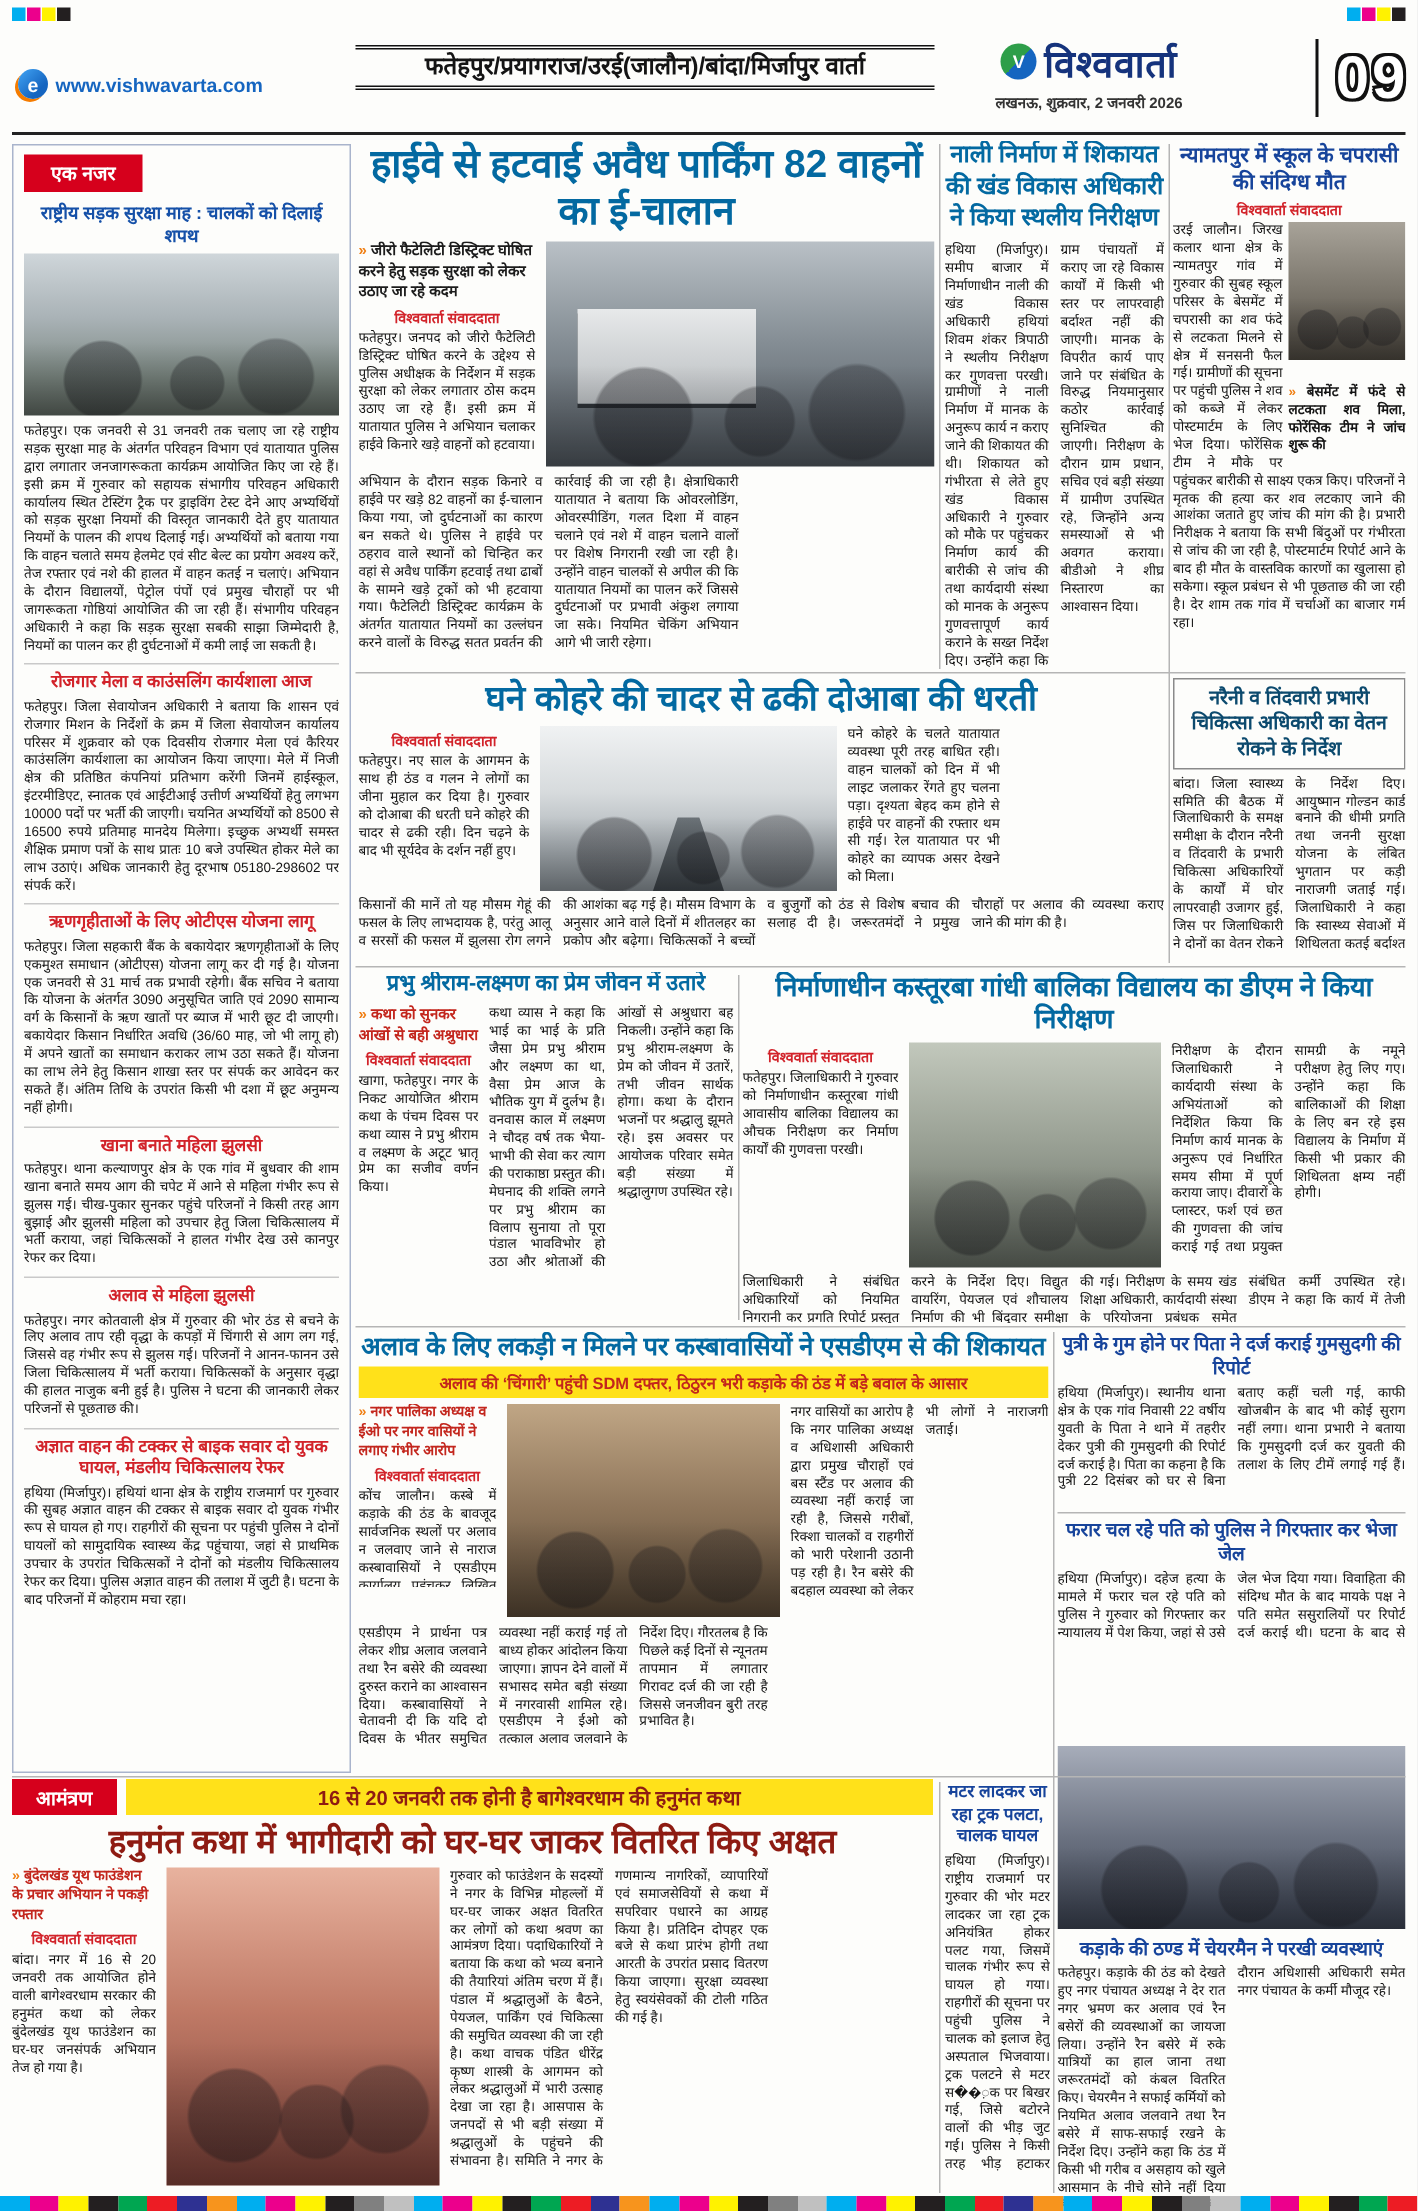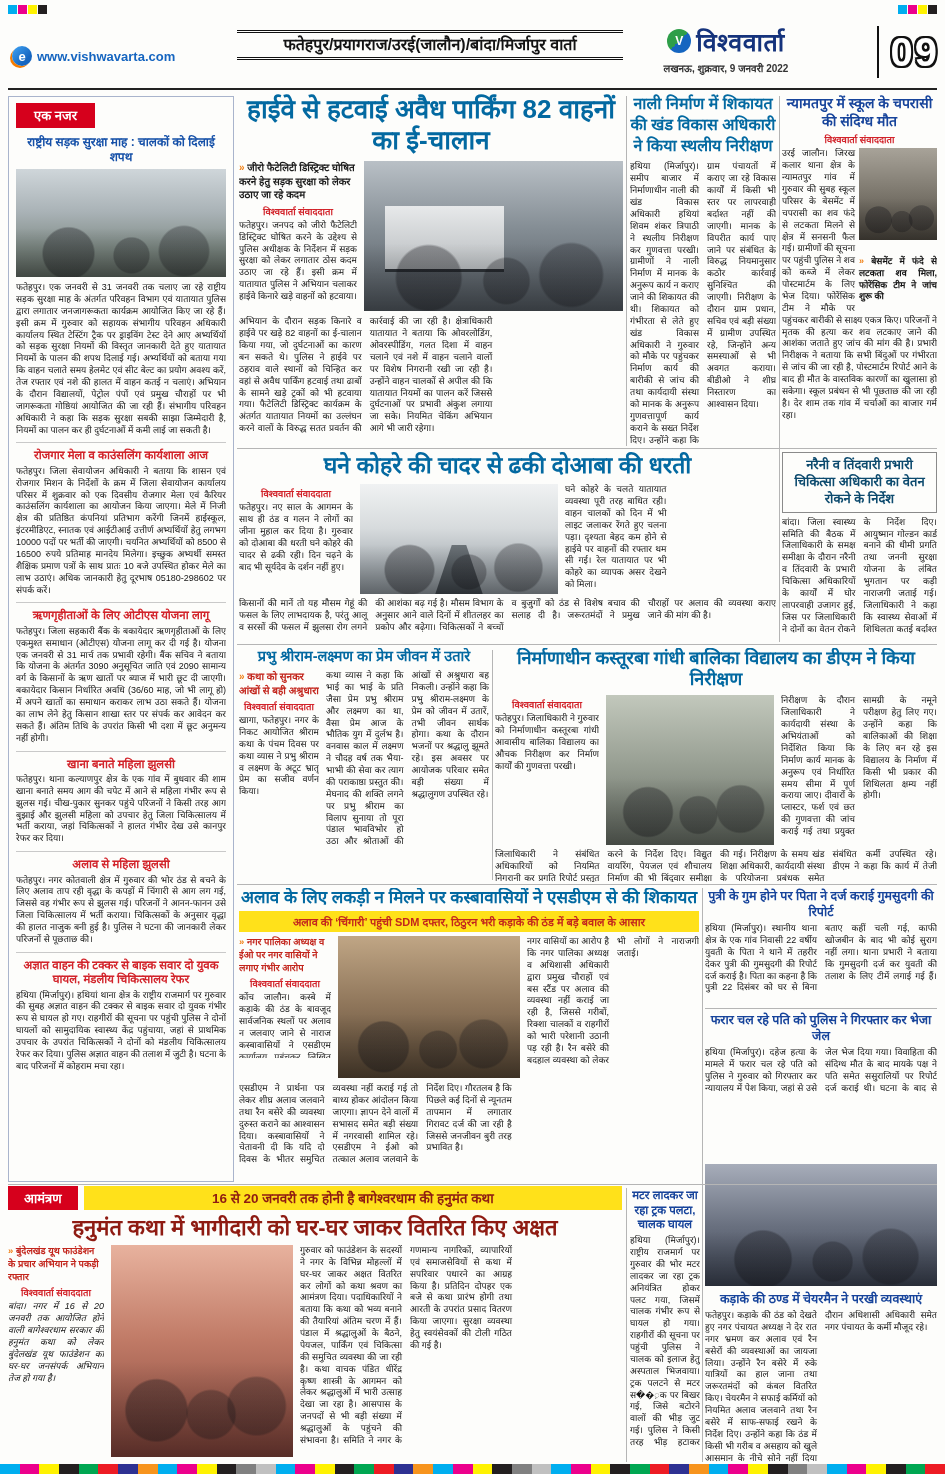--- a/index.html
+++ b/index.html
@@ -146,21 +146,21 @@
     <span class="site-url">www.vishwavarta.com</span>
   </div>
   <div class="abs region-box">फतेहपुर/प्रयागराज/उरई(जालौन)/बांदा/मिर्जापुर वार्ता</div>
   <div class="abs brand">
     <div class="brand-row">
       <span class="v-icon">
           <i>V</i>
         </span>
       <span class="brand-name">विश्ववार्ता</span>
     </div>
-    <div class="edition">लखनऊ, शुक्रवार, 9 जनवरी 2022</div>
+    <div class="edition">लखनऊ, शुक्रवार, 2 जनवरी 2026</div>
   </div>
   <div class="abs pageno-wrap">
     <span class="pageno">09</span>
   </div>
   <div class="abs toprule"></div>
 
   <aside class="abs sidebar">
     <span class="tab-badge">एक नजर</span>
     <div class="sb-lead-h">राष्ट्रीय सड़क सुरक्षा माह : चालकों को दिलाई शपथ</div>
     <span class="ph ph-oath sb-photo"></span>
@@ -300,21 +300,21 @@
   <section class="abs a13">
     <div class="a13top">
       <span class="badge">आमंत्रण</span>
       <span class="a13strip">16 से 20 जनवरी तक होनी है बागेश्वरधाम की हनुमंत कथा</span>
     </div>
     <h1 class="hx maroon">हनुमंत कथा में भागीदारी को घर-घर जाकर वितरित किए अक्षत</h1>
     <div class="a13row">
       <div class="a13left">
         <div class="deck reddeck" style="font-size:9.5px;"><i class="mk">»</i> <span>बुंदेलखंड यूथ फाउंडेशन के प्रचार अभियान ने पकड़ी रफ्तार</span></div>
         <div class="byline">विश्ववार्ता संवाददाता</div>
-        <div class="bd" style="height:140px;font-style:italic;">बांदा। नगर में 16 से 20 जनवरी तक आयोजित होने वाली बागेश्वरधाम सरकार की हनुमंत कथा को लेकर बुंदेलखंड यूथ फाउंडेशन का घर-घर जनसंपर्क अभियान तेज हो गया है।</div>
+        <div class="bd" style="height:140px;">बांदा। नगर में 16 से 20 जनवरी तक आयोजित होने वाली बागेश्वरधाम सरकार की हनुमंत कथा को लेकर बुंदेलखंड यूथ फाउंडेशन का घर-घर जनसंपर्क अभियान तेज हो गया है।</div>
       </div>
       <span class="ph ph-katha" style="width:182px;"></span>
       <div class="bd c3" style="flex:1;height:212px;">गुरुवार को फाउंडेशन के सदस्यों ने नगर के विभिन्न मोहल्लों में घर-घर जाकर अक्षत वितरित कर लोगों को कथा श्रवण का आमंत्रण दिया। पदाधिकारियों ने बताया कि कथा को भव्य बनाने की तैयारियां अंतिम चरण में हैं। पंडाल में श्रद्धालुओं के बैठने, पेयजल, पार्किंग एवं चिकित्सा की समुचित व्यवस्था की जा रही है। कथा वाचक पंडित धीरेंद्र कृष्ण शास्त्री के आगमन को लेकर श्रद्धालुओं में भारी उत्साह देखा जा रहा है। आसपास के जनपदों से भी बड़ी संख्या में श्रद्धालुओं के पहुंचने की संभावना है। समिति ने नगर के गणमान्य नागरिकों, व्यापारियों एवं समाजसेवियों से कथा में सपरिवार पधारने का आग्रह किया है। प्रतिदिन दोपहर एक बजे से कथा प्रारंभ होगी तथा आरती के उपरांत प्रसाद वितरण किया जाएगा। सुरक्षा व्यवस्था हेतु स्वयंसेवकों की टोली गठित की गई है।</div>
     </div>
   </section>
 
   <div class="vr" style="left:626px;top:96px;height:350px;"></div>
   <div class="vr" style="left:779px;top:96px;height:546px;"></div>
   <div class="hr" style="left:237px;top:448px;width:700px;"></div>
   <div class="hr" style="left:237px;top:644px;width:700px;"></div>

